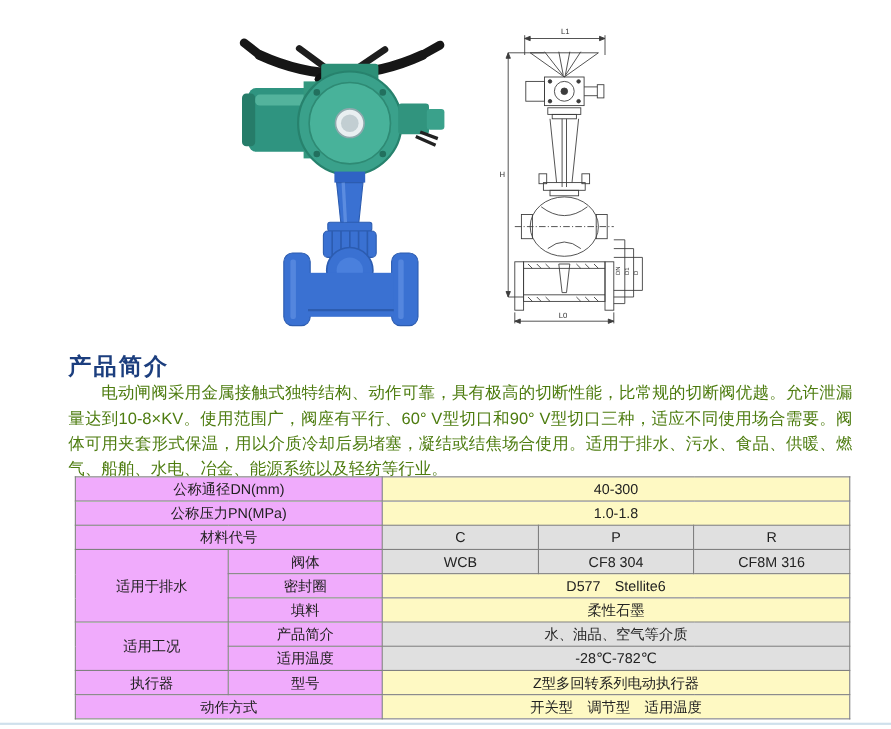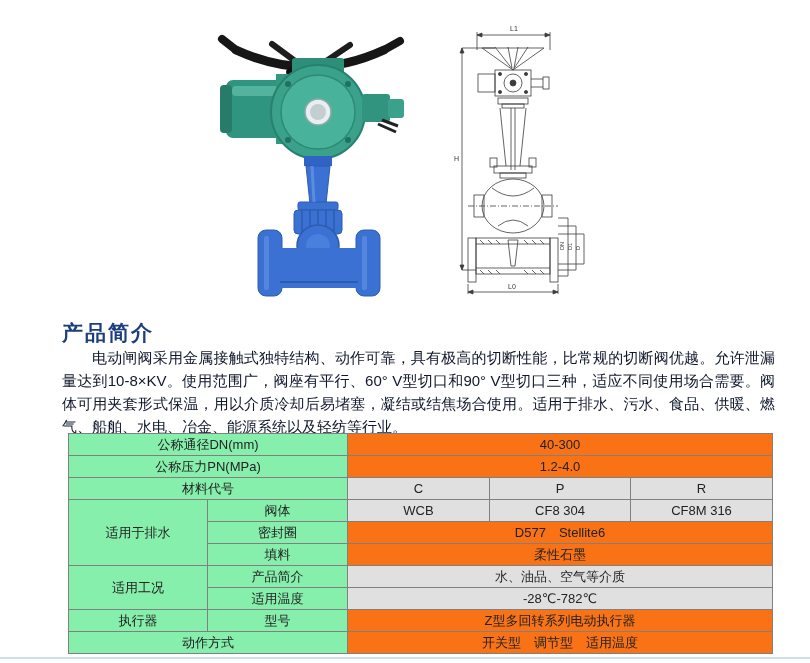--- a/index.html
+++ b/index.html
@@ -9,34 +9,34 @@
   }
   .fig{position:absolute;}
   .sec-heading{
     position:absolute;left:62px;font-size:21px;font-weight:bold;color:#1c3e7e;
     letter-spacing:2px;white-space:nowrap;
   }
   #intro-heading{top:302px;}
   #specs-heading{top:401px;}
   .intro-text{
     position:absolute;left:62px;top:331px;width:713px;
-    font-size:15px;line-height:23px;text-align:justify;text-indent:2em;color:#0f172a;
+    font-size:15px;line-height:23px;text-align:justify;text-indent:2em;color:#4d7c0f;
   }
   table.specs{
     position:absolute;left:68px;top:433px;width:704px;
     border-collapse:collapse;table-layout:fixed;
     font-size:13px;color:#222;
   }
   table.specs td{
     border:1px solid #808080;height:21px;text-align:center;vertical-align:middle;
     padding:0 2px;overflow:hidden;white-space:nowrap;
   }
-  td.lbl{background:#86efac;}
+  td.lbl{background:#f0abfc;}
   td.gry{background:#e0e0e0;}
-  td.wht{background:#f97316;}
+  td.wht{background:#fef9c3;}
   .bottom-rule{position:absolute;left:0;top:657px;width:810px;height:2px;background:#cfe0ec;}
 </style>
 </head>
 <body>
 
 <div class="page">
 
   <svg class="fig" style="left:210px;top:20px;" width="200" height="282" viewBox="0 0 200 282">
 
     <g>
@@ -160,21 +160,21 @@
         <col style="width:141px">
         <col style="width:142px">
     </colgroup>
     <tbody>
       <tr>
         <td class="lbl" colspan="2">公称通径DN(mm)</td>
         <td class="wht" colspan="3">40-300</td>
       </tr>
       <tr>
         <td class="lbl" colspan="2">公称压力PN(MPa)</td>
-        <td class="wht" colspan="3">1.2-4.0</td>
+        <td class="wht" colspan="3">1.0-1.8</td>
       </tr>
       <tr>
         <td class="lbl" colspan="2">材料代号</td>
         <td class="gry">C</td>
         <td class="gry">P</td>
         <td class="gry">R</td>
       </tr>
       <tr>
         <td class="lbl" rowspan="3">适用于排水</td>
         <td class="lbl">阀体</td>

